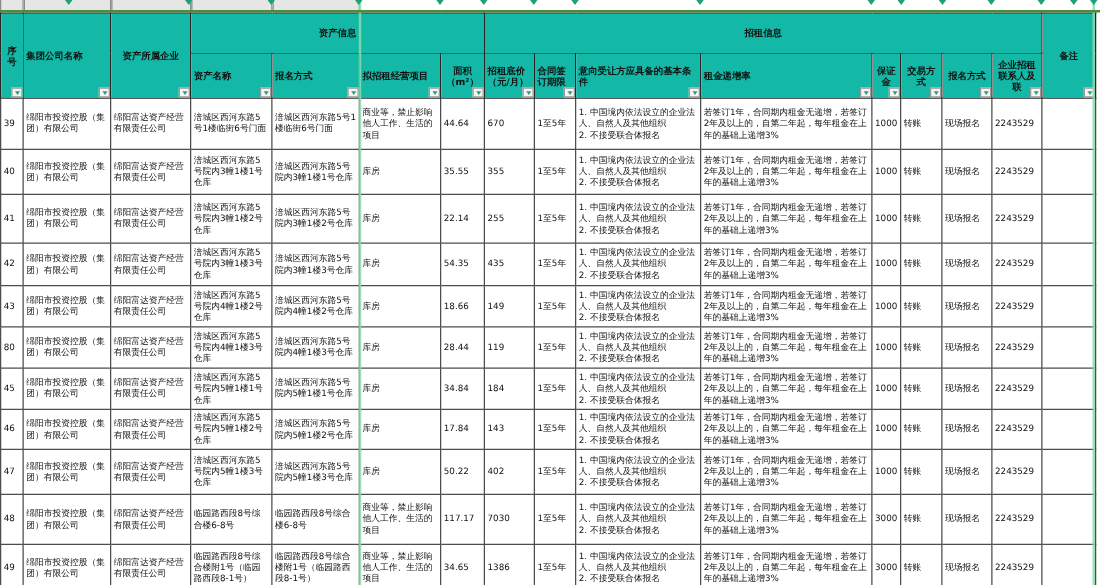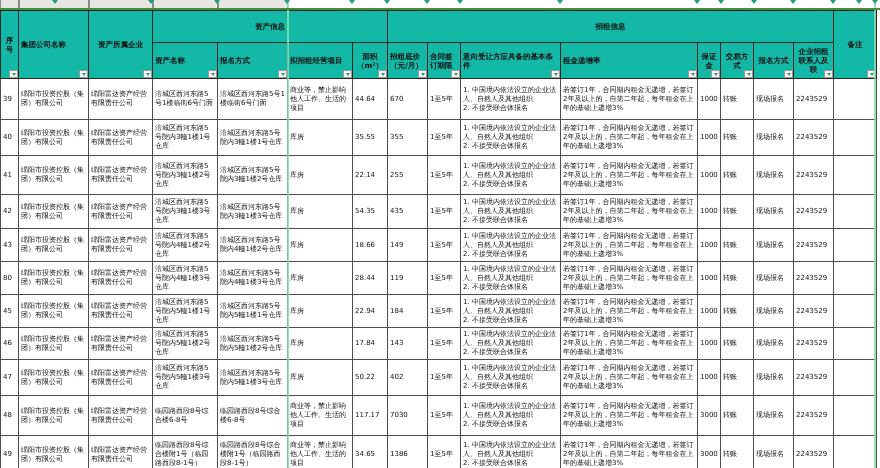--- a/index.html
+++ b/index.html
@@ -268,21 +268,21 @@
         <td>2243529</td>
         <td></td>
       </tr>
       <tr style="height: 33px;">
         <td>45</td>
         <td>绵阳市投资控股（集团）有限公司</td>
         <td>绵阳富达资产经营有限责任公司</td>
         <td>涪城区西河东路5号院内5幢1楼1号仓库</td>
         <td>涪城区西河东路5号院内5幢1楼1号仓库</td>
         <td>库房</td>
-        <td>22.94</td>
+        <td>34.84</td>
         <td>184</td>
         <td>1至5年</td>
         <td class="pre">1. 中国境内依法设立的企业法人、自然人及其他组织
 2. 不接受联合体报名</td>
         <td>若签订1年，合同期内租金无递增，若签订2年及以上的，自第二年起，每年租金在上年的基础上递增3%</td>
         <td>1000</td>
         <td>转账</td>
         <td>现场报名</td>
         <td>2243529</td>
         <td></td>

